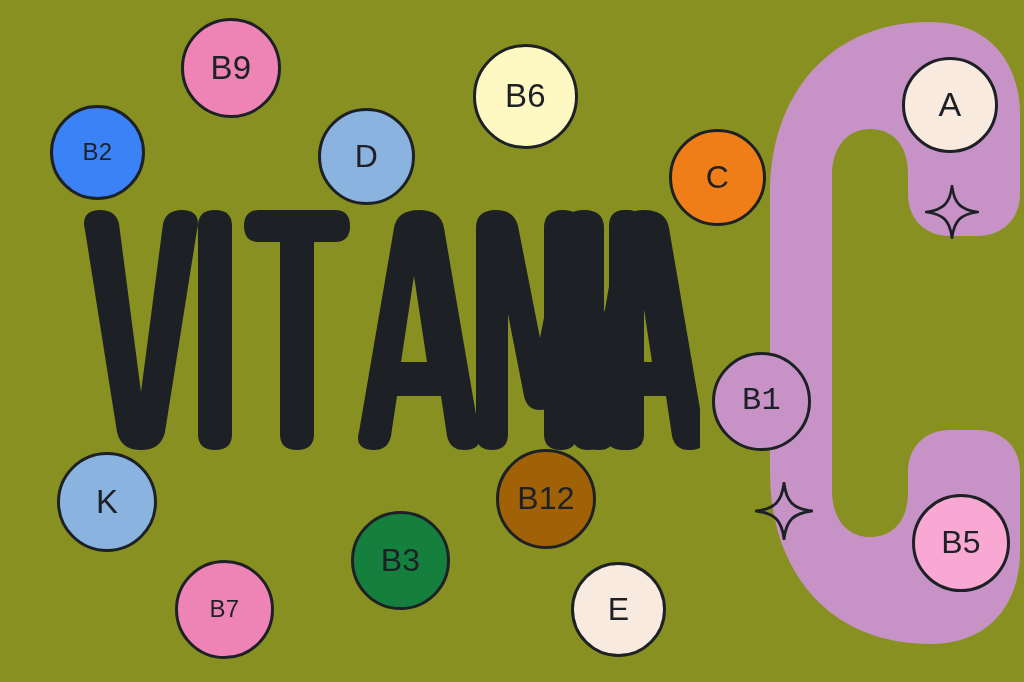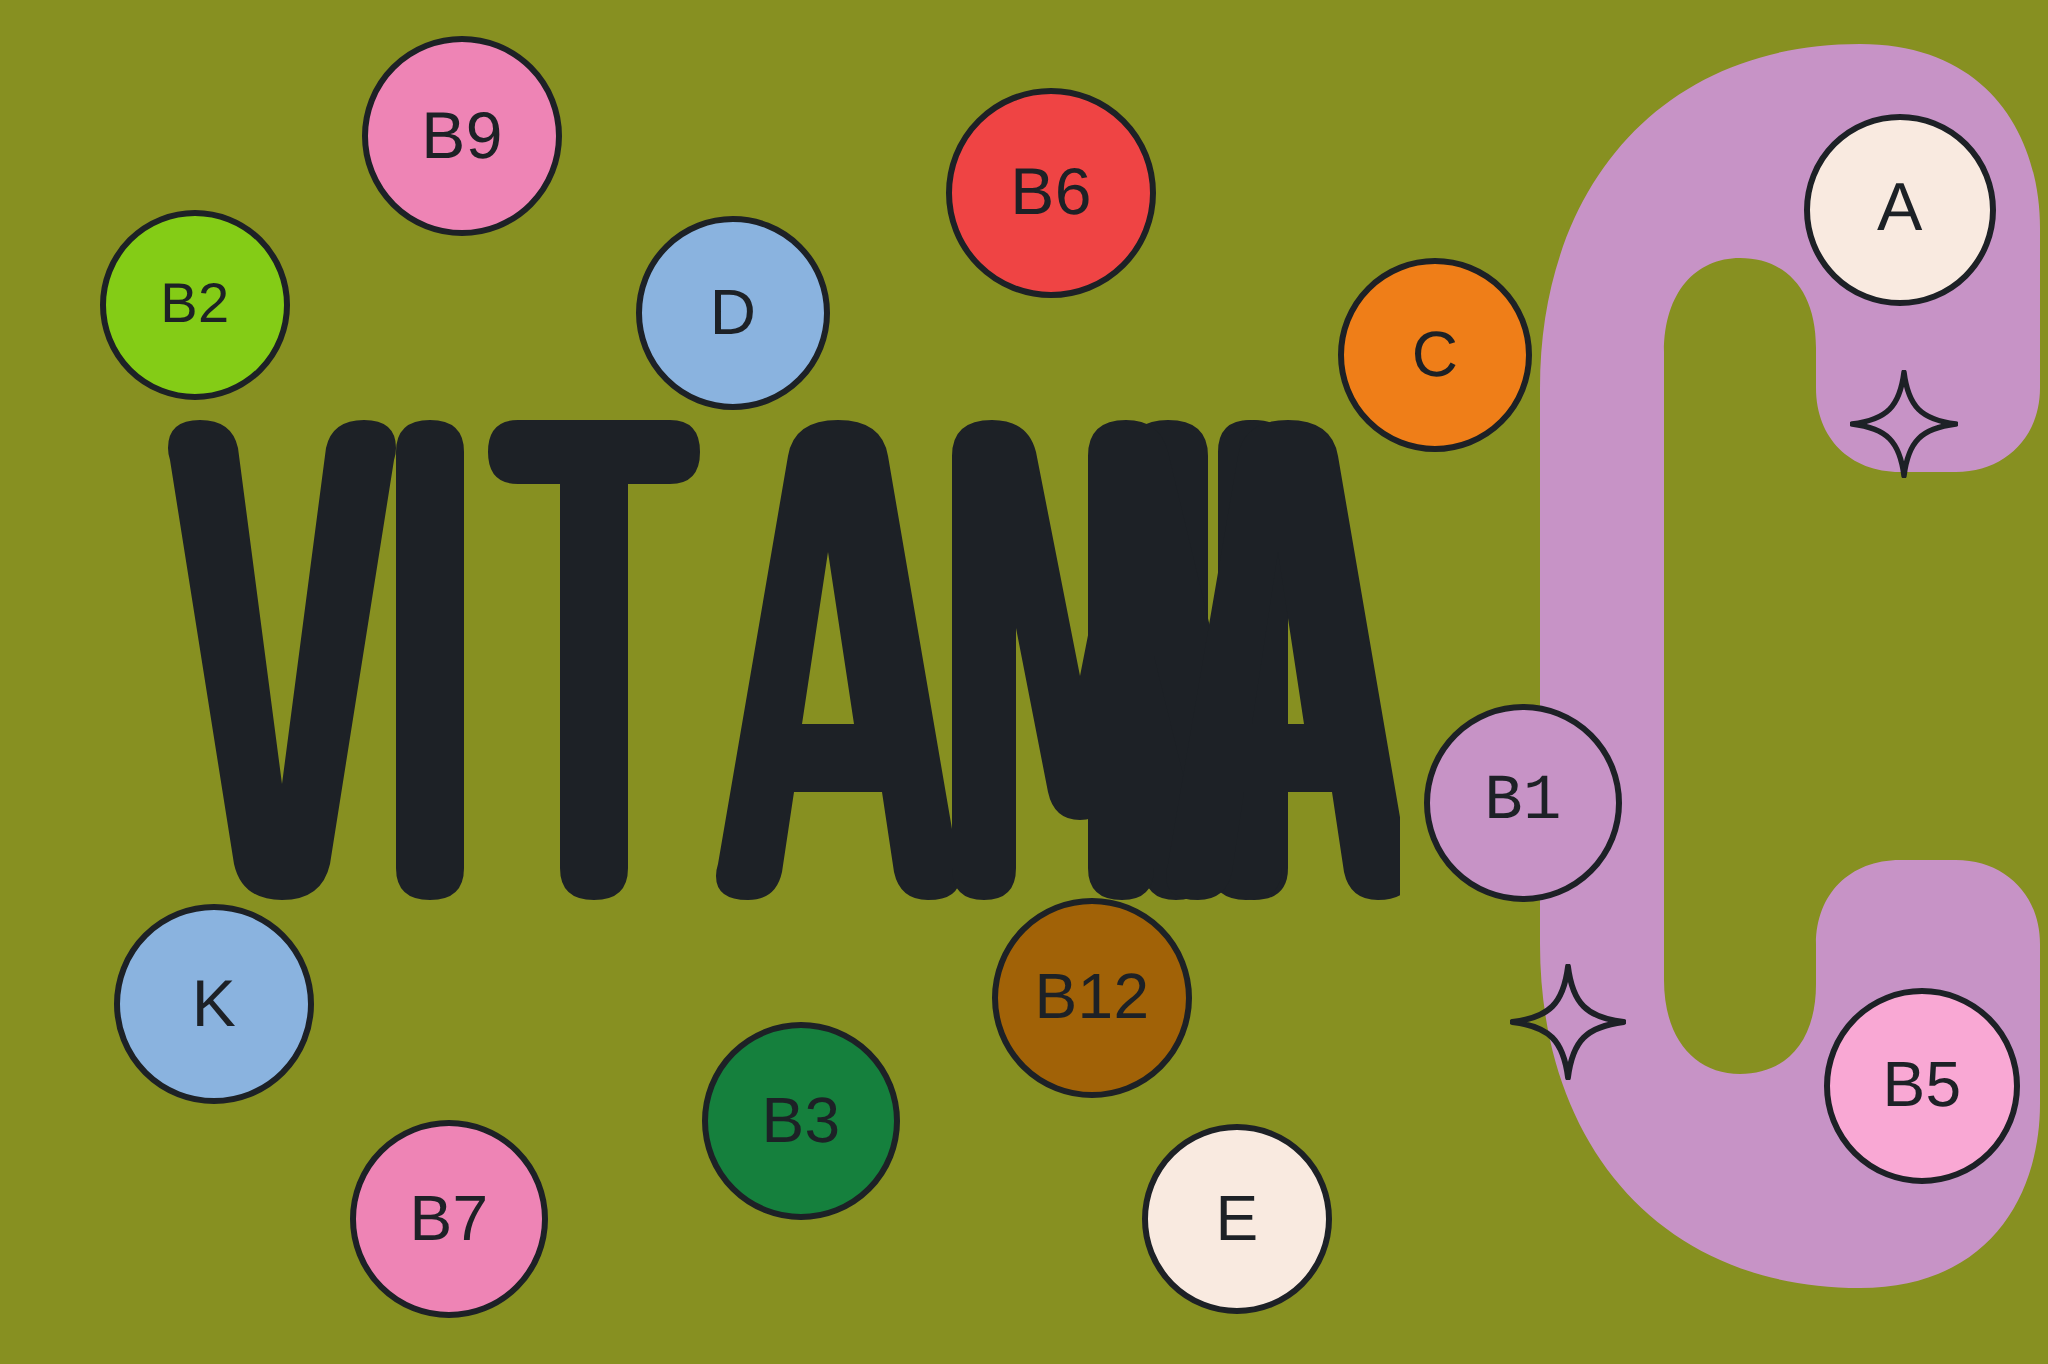--- a/index.html
+++ b/index.html
@@ -130,24 +130,24 @@
         <path d="M50 2 C54 34, 66 46, 98 50 C66 54, 54 66, 50 98 C46 66, 34 54, 2 50 C34 46, 46 34, 50 2 Z" fill="none" stroke="#1d2126" stroke-width="5" stroke-linejoin="round"></path>
       </svg>
       <svg class="sparkle" viewBox="0 0 100 100" style="left: 755px; top: 482px; width: 58px; height: 58px;">
         <path d="M50 2 C54 34, 66 46, 98 50 C66 54, 54 66, 50 98 C46 66, 34 54, 2 50 C34 46, 46 34, 50 2 Z" fill="none" stroke="#1d2126" stroke-width="5" stroke-linejoin="round"></path>
       </svg>
     </div>
   <div id="bubble-layer">
       <div class="bubble" style="left: 181px; top: 18px; width: 100px; height: 100px; background: rgb(238, 132, 181); font-size: 33px; justify-content: center;">
         <span>B9</span>
       </div>
-      <div class="bubble" style="left: 473px; top: 44px; width: 105px; height: 105px; background: #ef4444; font-size: 33px;">
+      <div class="bubble" style="left: 473px; top: 44px; width: 105px; height: 105px; background: #fef9c3; font-size: 33px;">
         <span>B6</span>
       </div>
-      <div class="bubble" style="left: 50px; top: 105px; width: 95px; height: 95px; background: #84cc16; font-size: 28px;">
+      <div class="bubble" style="left: 50px; top: 105px; width: 95px; height: 95px; background: #3b82f6; font-size: 24px;">
         <span>B2</span>
       </div>
       <div class="bubble" style="left: 318px; top: 108px; width: 97px; height: 97px; background: rgb(138, 179, 223); font-size: 32px;">
         <span>D</span>
       </div>
       <div class="bubble" style="left: 669px; top: 129px; width: 97px; height: 97px; background: rgb(239, 126, 24); font-size: 32px;">
         <span>C</span>
       </div>
       <div class="bubble" style="left: 902px; top: 57px; width: 96px; height: 96px; background: rgb(249, 234, 224); font-size: 34px;">
         <span>A</span>
@@ -160,21 +160,21 @@
       </div>
       <div class="bubble" style="left: 496px; top: 449px; width: 100px; height: 100px; background: #a16207; font-size: 32px;">
         <span>B12</span>
       </div>
       <div class="bubble" style="left: 912px; top: 494px; width: 98px; height: 98px; background: #f9a8d4; font-size: 32px;">
         <span>B5</span>
       </div>
       <div class="bubble" style="left: 351px; top: 511px; width: 99px; height: 99px; background: #15803d; font-size: 32px;">
         <span>B3</span>
       </div>
-      <div class="bubble" style="left: 175px; top: 560px; width: 99px; height: 99px; background: rgb(238, 132, 181); font-size: 32px;">
+      <div class="bubble" style="left: 175px; top: 560px; width: 99px; height: 99px; background: rgb(238, 132, 181); font-size: 24px;">
         <span>B7</span>
       </div>
       <div class="bubble" style="left: 571px; top: 562px; width: 95px; height: 95px; background: rgb(249, 234, 224); font-size: 32px;">
         <span>E</span>
       </div>
     </div>
 
 </div>
 
 </body></html>

